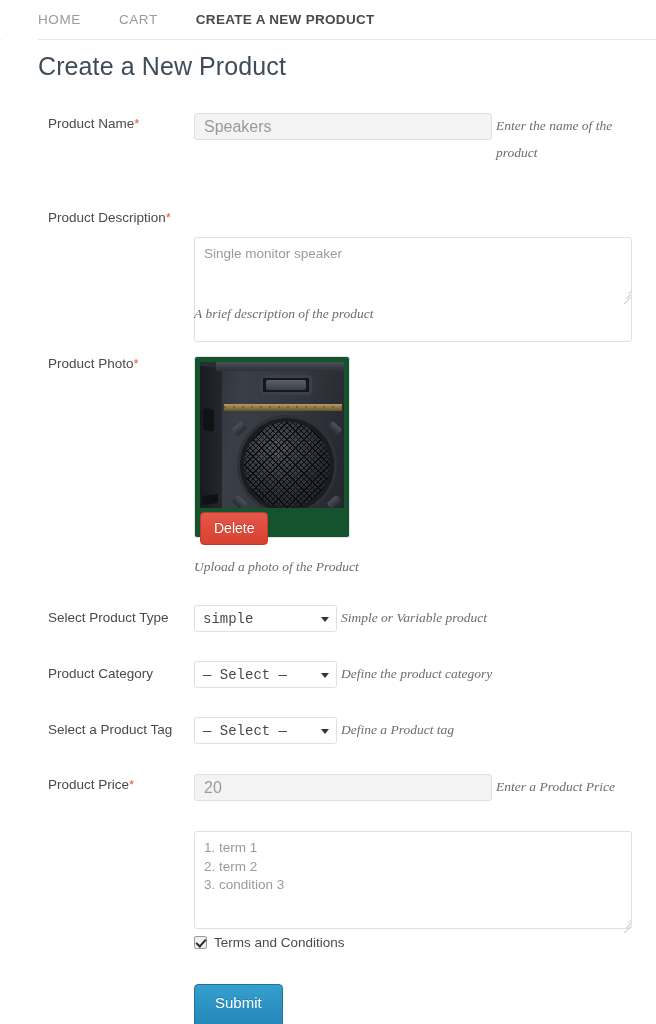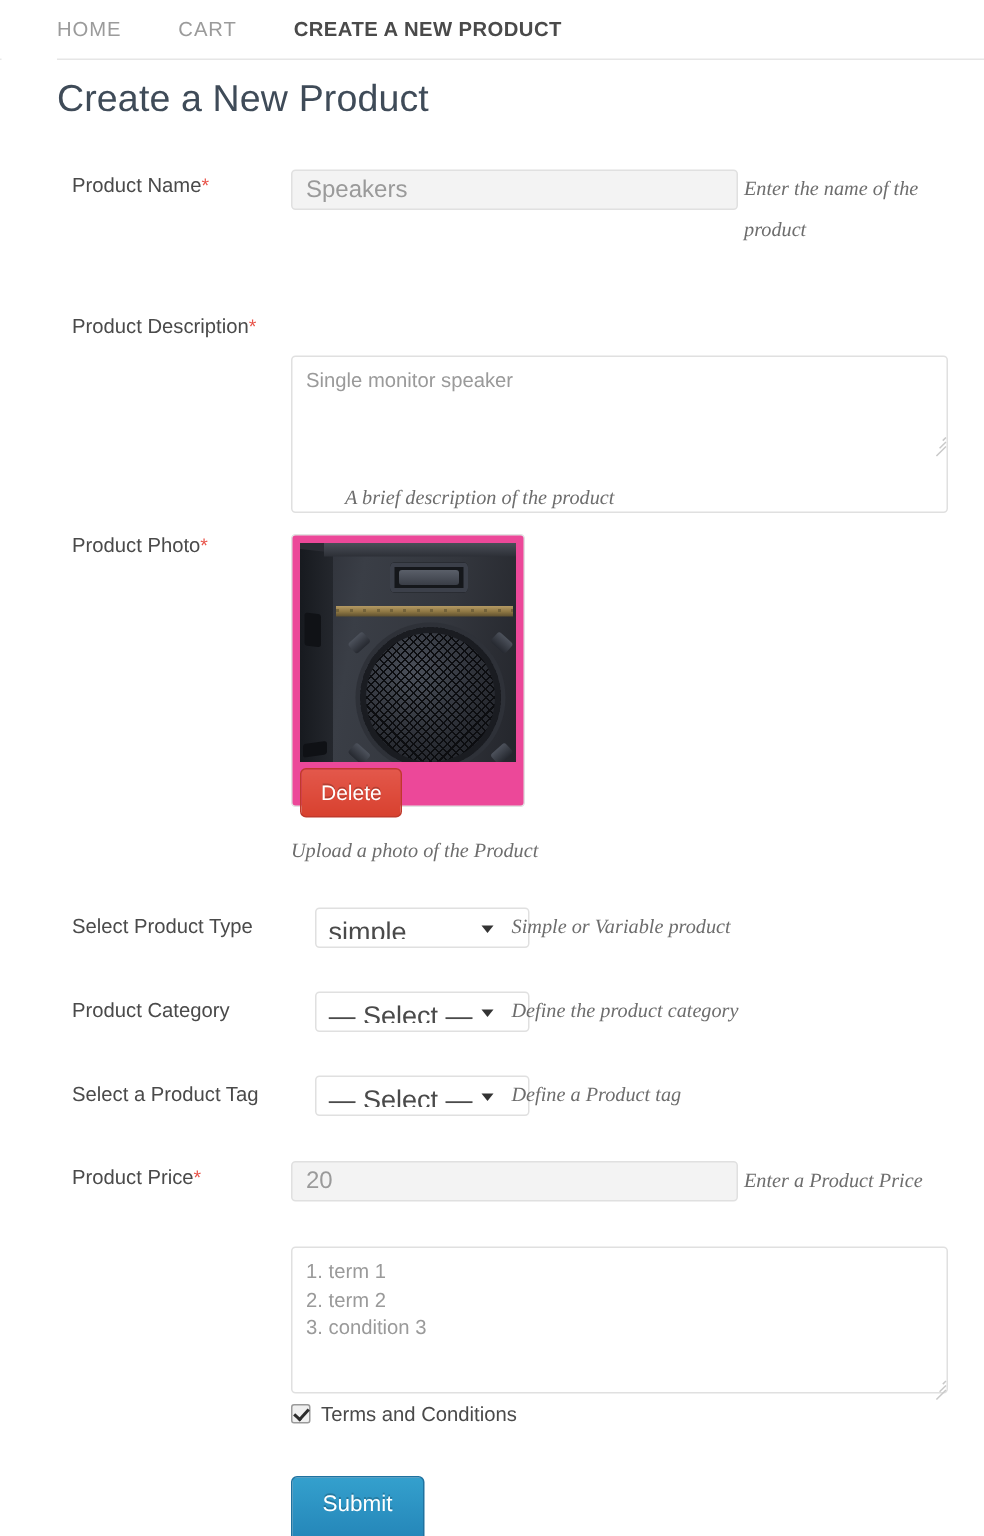--- a/index.html
+++ b/index.html
@@ -108,41 +108,40 @@
   }
   .grip i:nth-child(1) { bottom: 2px; width: 9px; transform: rotate(-45deg); transform-origin: right bottom; }
   .grip i:nth-child(2) { bottom: 5px; width: 6px; transform: rotate(-45deg); transform-origin: right bottom; }
   .grip i:nth-child(3) { bottom: 8px; width: 3px; transform: rotate(-45deg); transform-origin: right bottom; }
 
   select.sel {
     -webkit-appearance: none; appearance: none;
     background: #ffffff;
     border: 1px solid #e0e0e0;
     border-radius: 3px;
-    font-family: Liberation Sans, sans-serif;
-    font-size: 18px;
+    font-family: Liberation Mono, monospace;
+    font-size: 14px;
     color: #4a4a4a;
     padding: 5px 22px 5px 8px;
     outline: none;
-    margin-left: 16px;
   }
   .selwrap { position: absolute; }
   .caret {
     position: absolute; right: 8px; top: 50%; margin-top: -2px;
     width: 0; height: 0;
     border-left: 4px solid transparent;
     border-right: 4px solid transparent;
     border-top: 5px solid #333;
     pointer-events: none;
   }
 
   
   #photo-card {
     position: absolute;
-    background: #ec4899;
+    background: #14532d;
     border: 1px solid #e2e2e2;
     border-radius: 3px;
     padding: 5px;
   }
   #photo-frame {
     position: relative;
     width: 144px; height: 146px;
     overflow: hidden;
     background: #2a2c33;
   }
@@ -286,21 +285,21 @@
     <div class="row">
       <div class="flabel" style="left:48px; top:110px;">
         <span>Product Description</span><span class="req">*</span>
       </div>
       <textarea class="txtarea" style="position: absolute; left: 194px; top: 95px; width: 438px; height: 105px; margin-top: 42px;">Single monitor speaker</textarea>
       <div class="grip" style="left:620px; top:188px;">
           <i></i>
           <i></i>
           <i></i>
         </div>
-      <div class="help" style="position:absolute; left:194px; top:218px;margin-left:36px;">A brief description of the product</div>
+      <div class="help" style="position:absolute; left:194px; top:200px;">A brief description of the product</div>
     </div>
 
     <div class="row">
       <div class="flabel" style="left:48px; top:256px;">
         <span>Product Photo</span><span class="req">*</span>
       </div>
 
       <div id="photo-card" style="left:194px; top:256px; width:156px; height:182px;">
         <div id="photo-frame">
           <div class="spk-body"></div>

